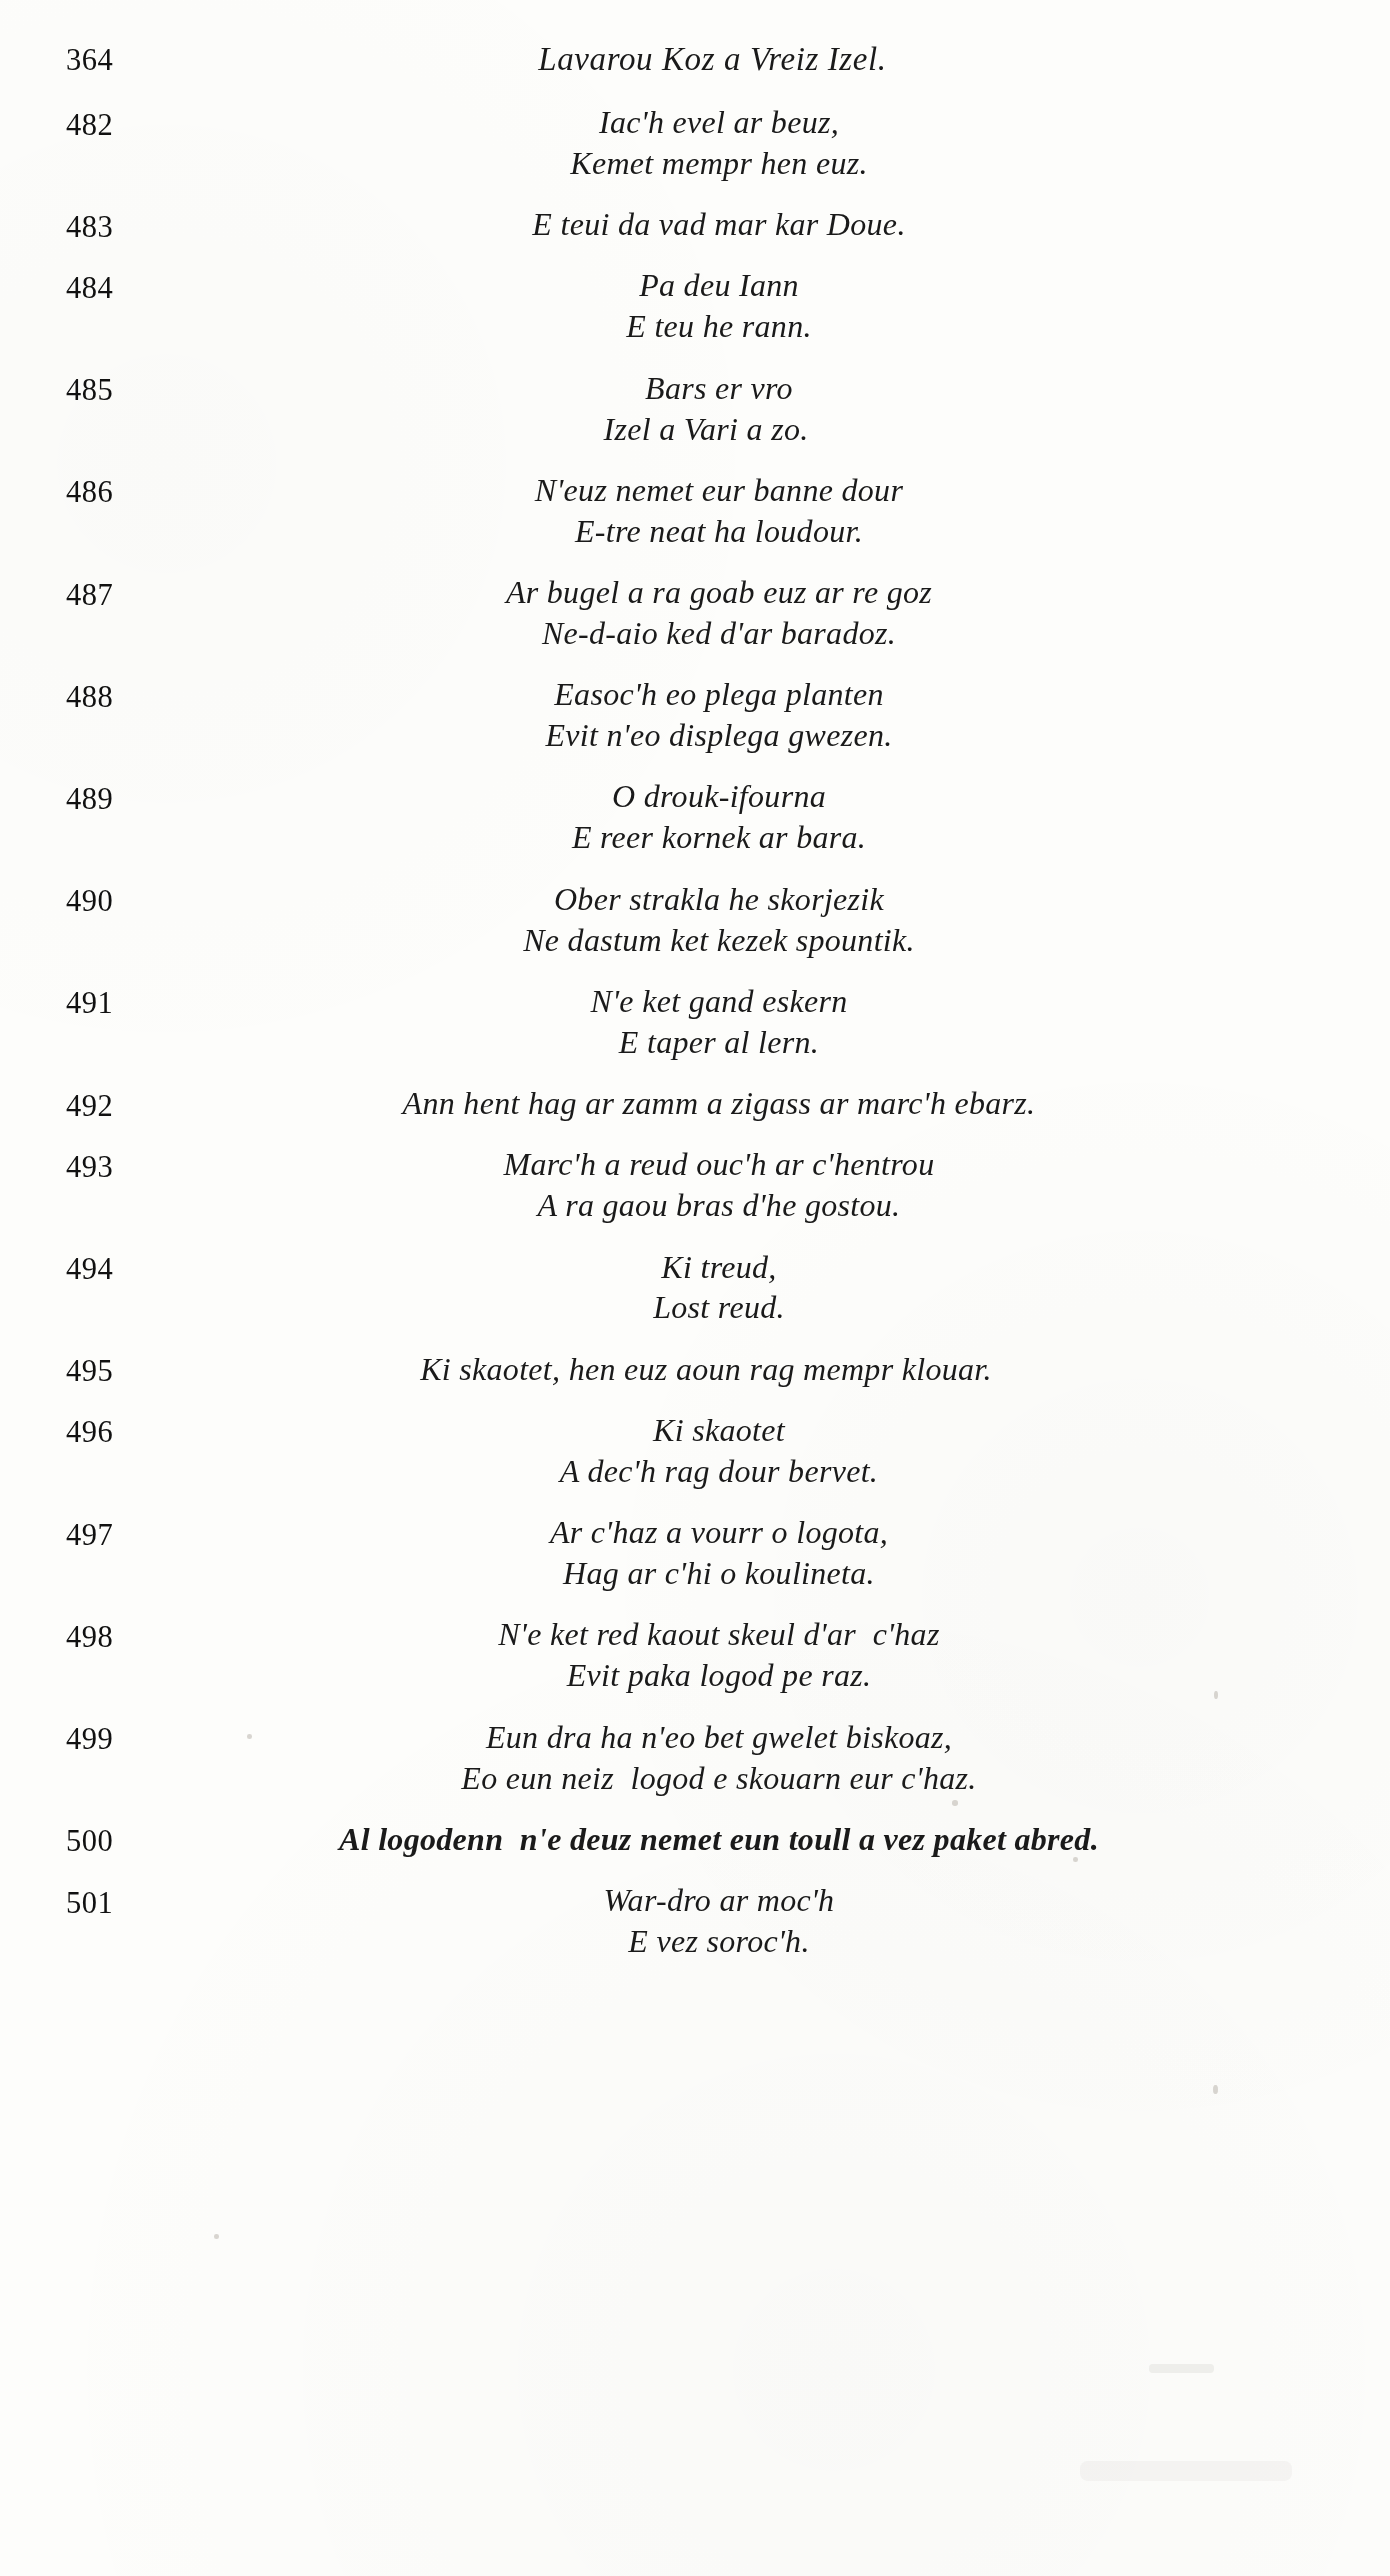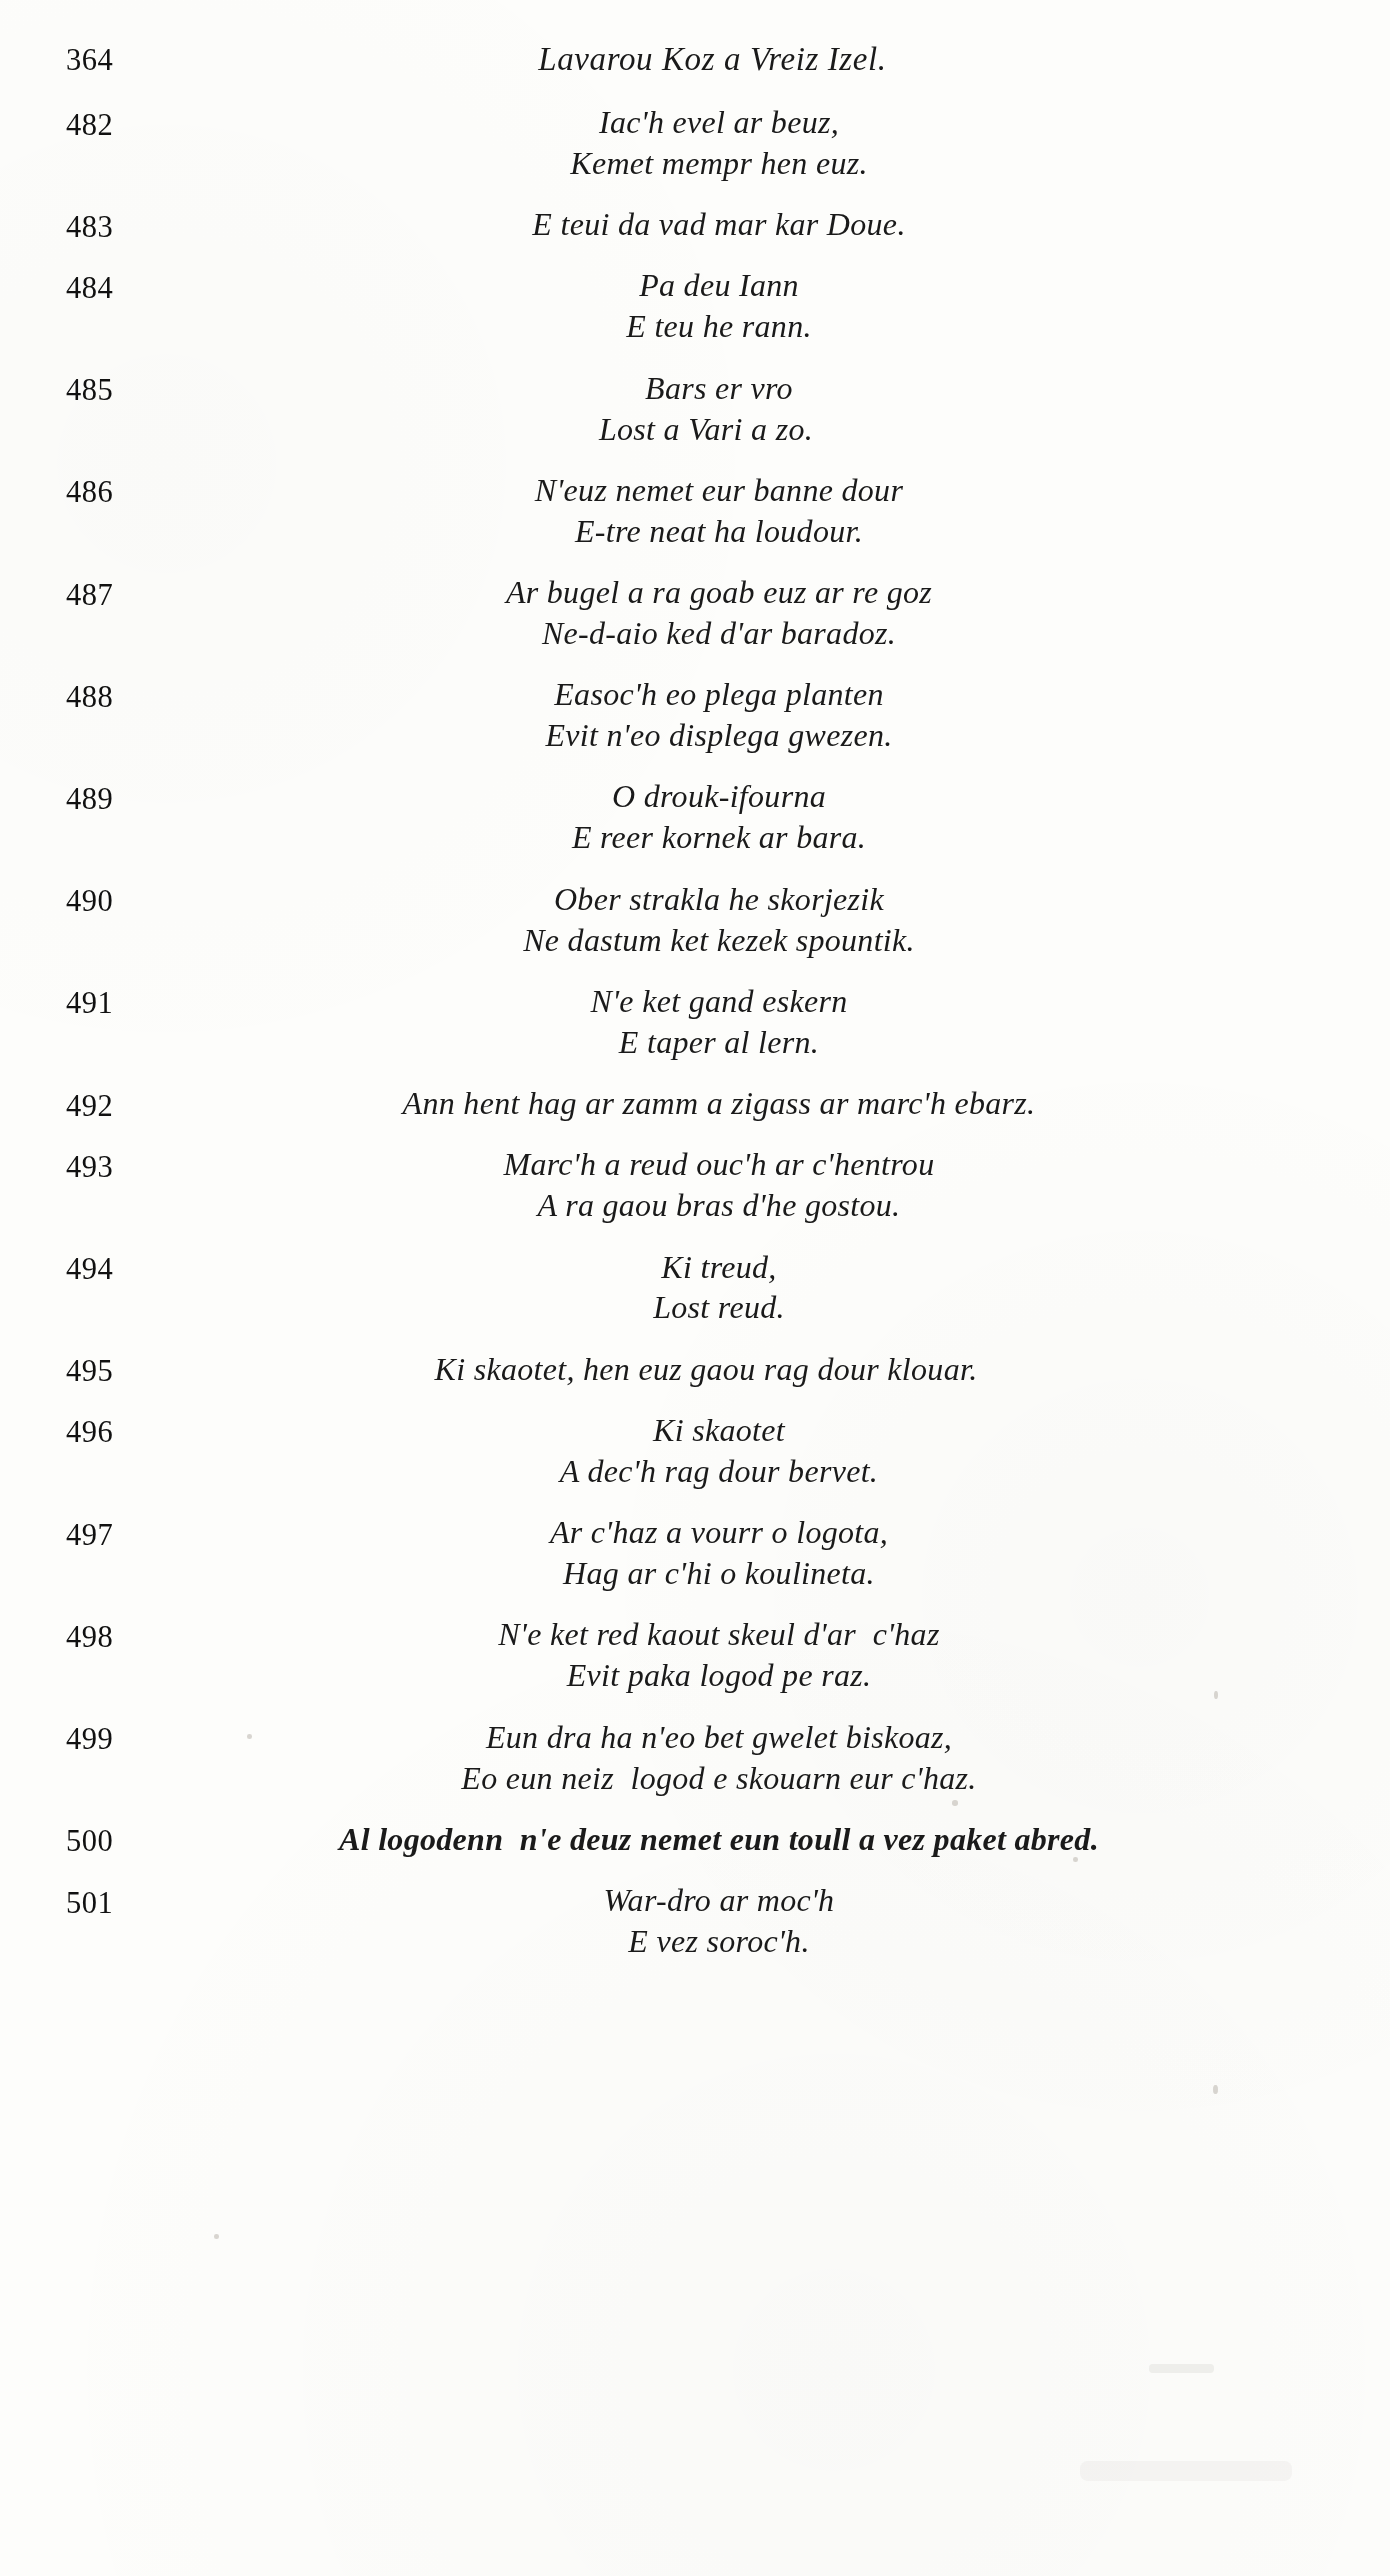--- a/index.html
+++ b/index.html
@@ -127,21 +127,21 @@
         <div class="entry-num">484</div>
         <div class="entry-lines">
           <div class="line">Pa deu Iann</div>
           <div class="line">E teu he rann.</div>
         </div>
       </div>
       <div class="entry">
         <div class="entry-num">485</div>
         <div class="entry-lines">
           <div class="line">Bars er vro</div>
-          <div class="line offset-left">Lost a Vari a zo.</div>
+          <div class="line offset-left">Izel a Vari a zo.</div>
         </div>
       </div>
       <div class="entry">
         <div class="entry-num">486</div>
         <div class="entry-lines">
           <div class="line">N'euz nemet eur banne dour</div>
           <div class="line">E-tre neat ha loudour.</div>
         </div>
       </div>
       <div class="entry">
@@ -195,21 +195,21 @@
       <div class="entry">
         <div class="entry-num">494</div>
         <div class="entry-lines">
           <div class="line">Ki treud,</div>
           <div class="line">Lost reud.</div>
         </div>
       </div>
       <div class="entry">
         <div class="entry-num">495</div>
         <div class="entry-lines">
-          <div class="line offset-left">Ki skaotet, hen euz gaou rag dour klouar.</div>
+          <div class="line offset-left">Ki skaotet, hen euz aoun rag mempr klouar.</div>
         </div>
       </div>
       <div class="entry">
         <div class="entry-num">496</div>
         <div class="entry-lines">
           <div class="line">Ki skaotet</div>
           <div class="line">A dec'h rag dour bervet.</div>
         </div>
       </div>
       <div class="entry">

